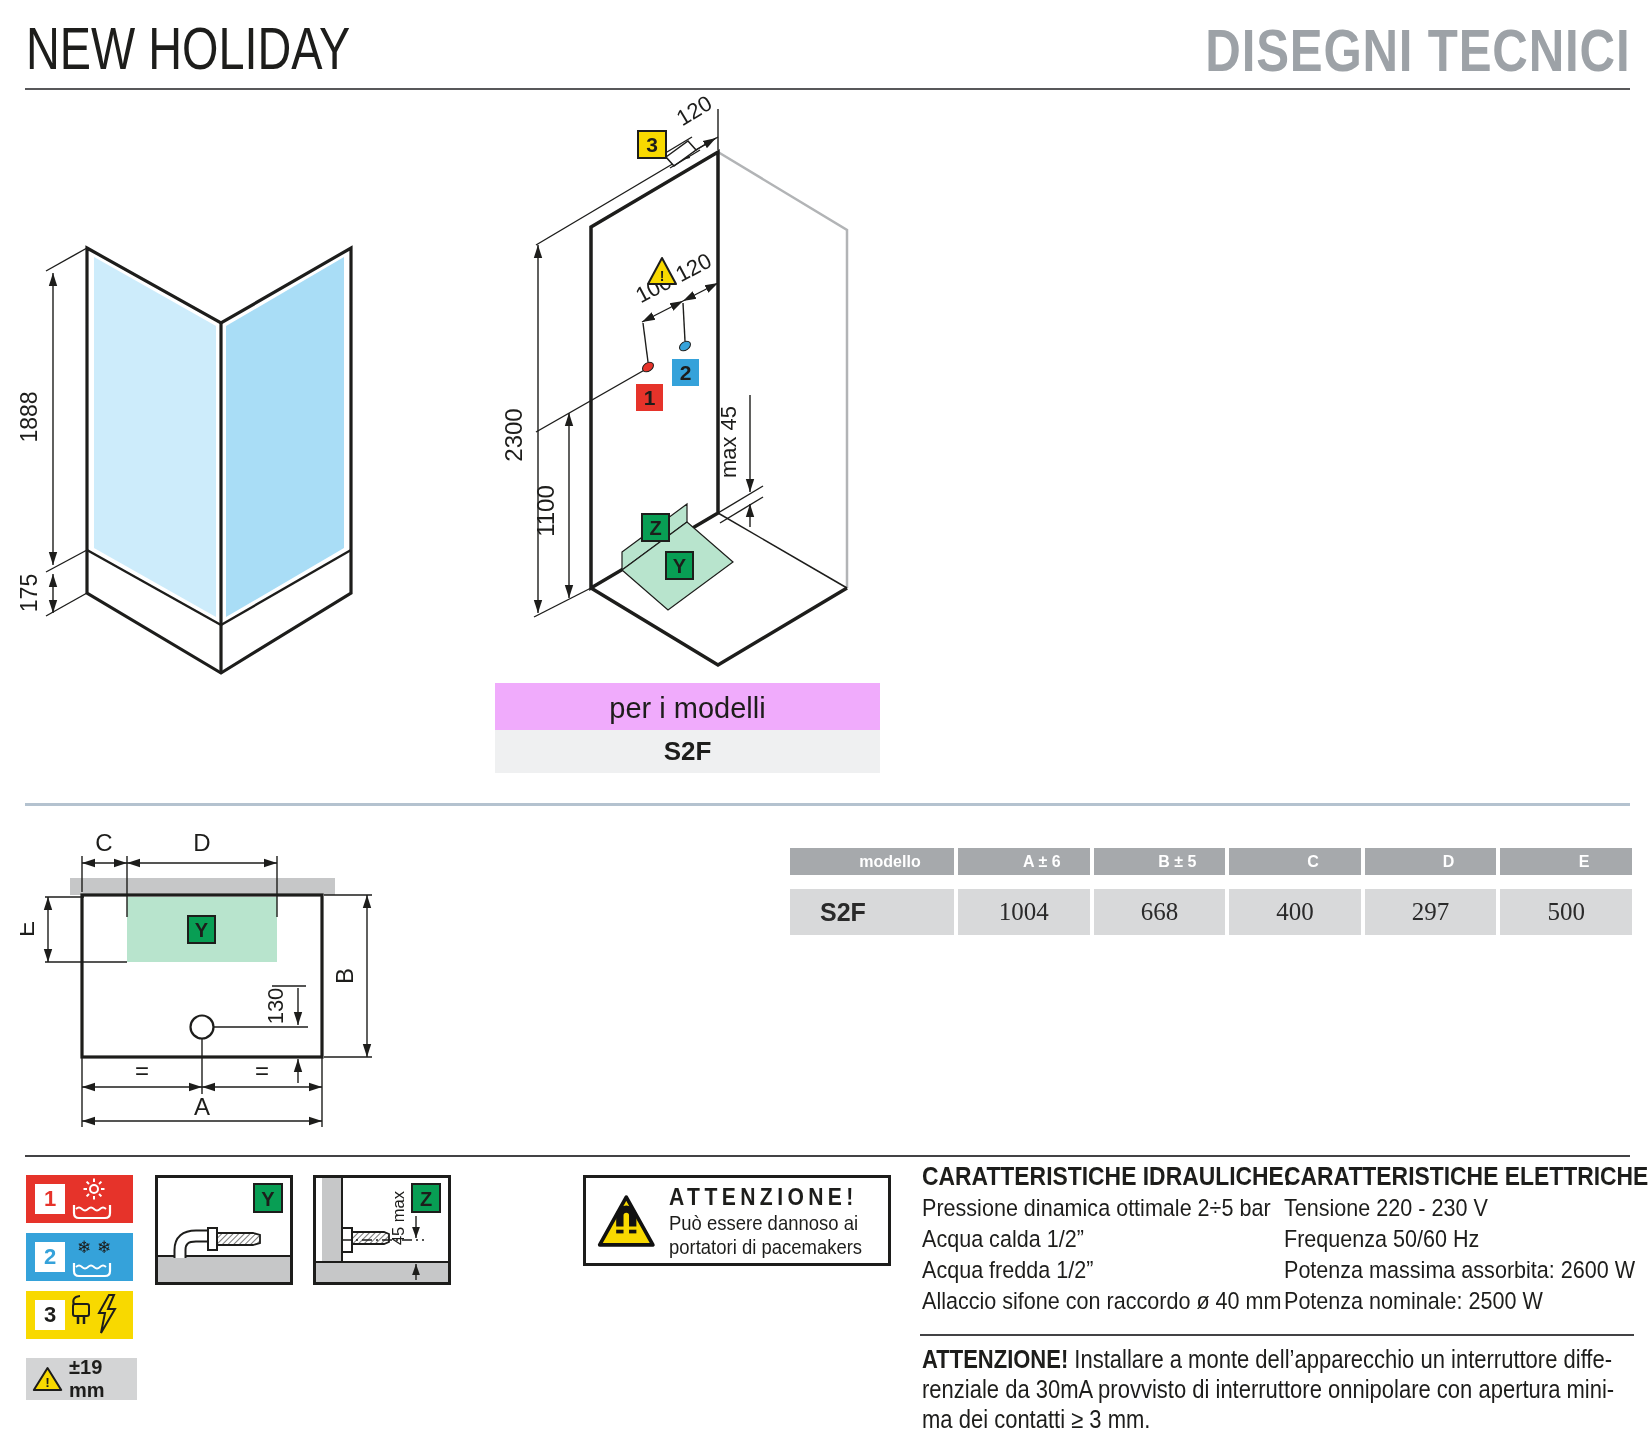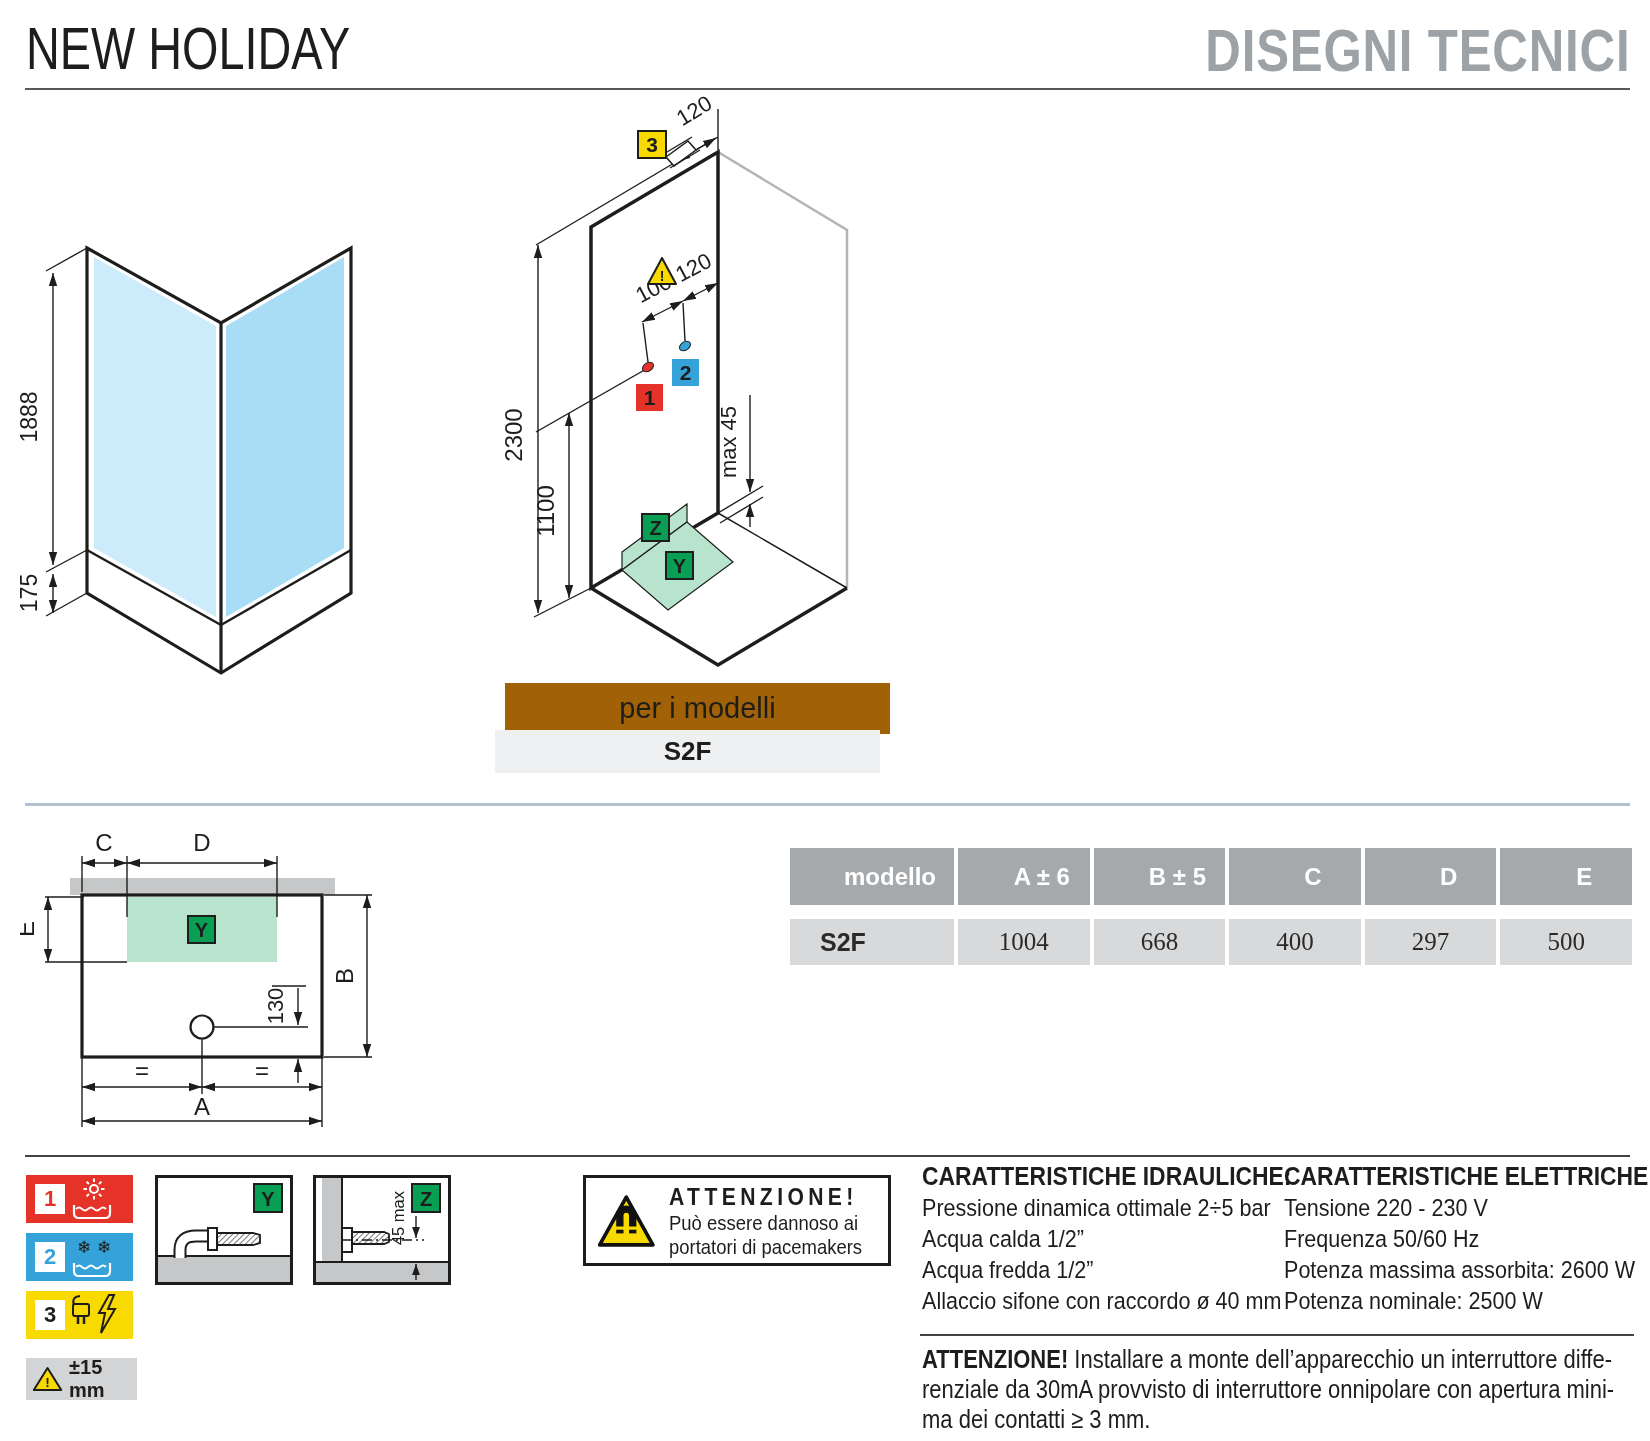--- a/index.html
+++ b/index.html
@@ -4,27 +4,27 @@
 <style>
   html,body{margin:0;padding:0;background:#fff;}
   #page{position:relative;width:1650px;height:1441px;background:#fff;overflow:hidden;
         font-family:"Liberation Sans",sans-serif;color:#1d1d1b;}
   .abs{position:absolute;}
   
   #title{left:26px;top:14px;font-size:60px;font-weight:400;transform:scaleX(.78);transform-origin:0 0;white-space:nowrap;}
   #subtitle{right:20px;top:16px;font-size:60px;font-weight:700;color:#9da2a7;transform:scaleX(.82);transform-origin:100% 0;white-space:nowrap;letter-spacing:1px;}
   #hrule{left:25px;top:88px;width:1605px;height:2px;background:#58585a;}
   
-  #bar1{left:495px;top:683px;width:385px;height:51px;background:#a16207;display:flex;align-items:center;justify-content:center;font-size:29px;margin-left:10px;}
+  #bar1{left:495px;top:683px;width:385px;height:51px;background:#f0abfc;display:flex;align-items:center;justify-content:center;font-size:29px;}
   #bar2{left:495px;top:730px;width:385px;height:43px;background:#eff0f1;display:flex;align-items:center;justify-content:center;font-size:26px;font-weight:700;}
   #bluediv{left:25px;top:803px;width:1605px;height:3px;background:#b4c2cf;}
   
   #spec-table{left:790px;top:848px;width:842px;}
   .trow{display:grid;grid-template-columns:164px repeat(5,1fr);gap:4px;}
-  .th{background:#a6a9ac;color:#fff;font-size:24px;font-weight:700;height:57px;display:flex;align-items:center;justify-content:center;padding-left:36px;}
+  .th{background:#a6a9ac;color:#fff;font-size:16px;font-weight:700;height:27px;display:flex;align-items:center;justify-content:center;padding-left:36px;}
   .td{background:#d8d9da;color:#2a2a2a;font-size:25px;height:46px;display:flex;align-items:center;justify-content:center;
       font-family:Liberation Serif, serif;}
   .td.model{font-family:"Liberation Sans",sans-serif;font-weight:700;justify-content:flex-start;padding-left:30px;box-sizing:border-box;}
   #data-row{margin-top:14px;}
   
   #botrule{left:25px;top:1155px;width:1605px;height:2px;background:#434345;}
   .chip{left:26px;width:107px;height:48px;display:flex;align-items:center;}
   .chip .num{width:30px;height:30px;background:#fff;margin-left:9px;display:flex;align-items:center;justify-content:center;
              font-size:22px;font-weight:700;}
   #chip1{top:1175px;background:#e6332a;}
@@ -276,21 +276,21 @@
         <line x1="19" y1="23" x2="19" y2="31" stroke-width="2.5"></line>
         <path d="M44,2 L34,20 h6 L36,40 L50,16 h-7 L49,2 z"></path>
       </g>
     </svg>
   </div>
   <div class="abs" id="tolbox">
     <svg width="34" height="30" viewBox="0 0 34 30">
       <polygon points="17,3 32,27 2,27" fill="#f8d900" stroke="#1d1d1b" stroke-width="2.2" stroke-linejoin="round"></polygon>
       <text x="17" y="24" font-size="15" font-weight="700" text-anchor="middle">!</text>
     </svg>
-    <span class="tl">±15 mm</span>
+    <span class="tl">±19 mm</span>
   </div>
 
   <div class="abs pipebox" id="ybox">
     <svg width="132" height="104" viewBox="0 0 132 104">
       <defs>
         <pattern id="hy" width="4" height="8" patternUnits="userSpaceOnUse" patternTransform="rotate(45)">
           <line x1="0" y1="0" x2="0" y2="8" stroke="#1d1d1b" stroke-width="1.2"></line>
         </pattern>
       </defs>
       <rect x="0" y="78" width="132" height="26" fill="#c6c7c8"></rect>

